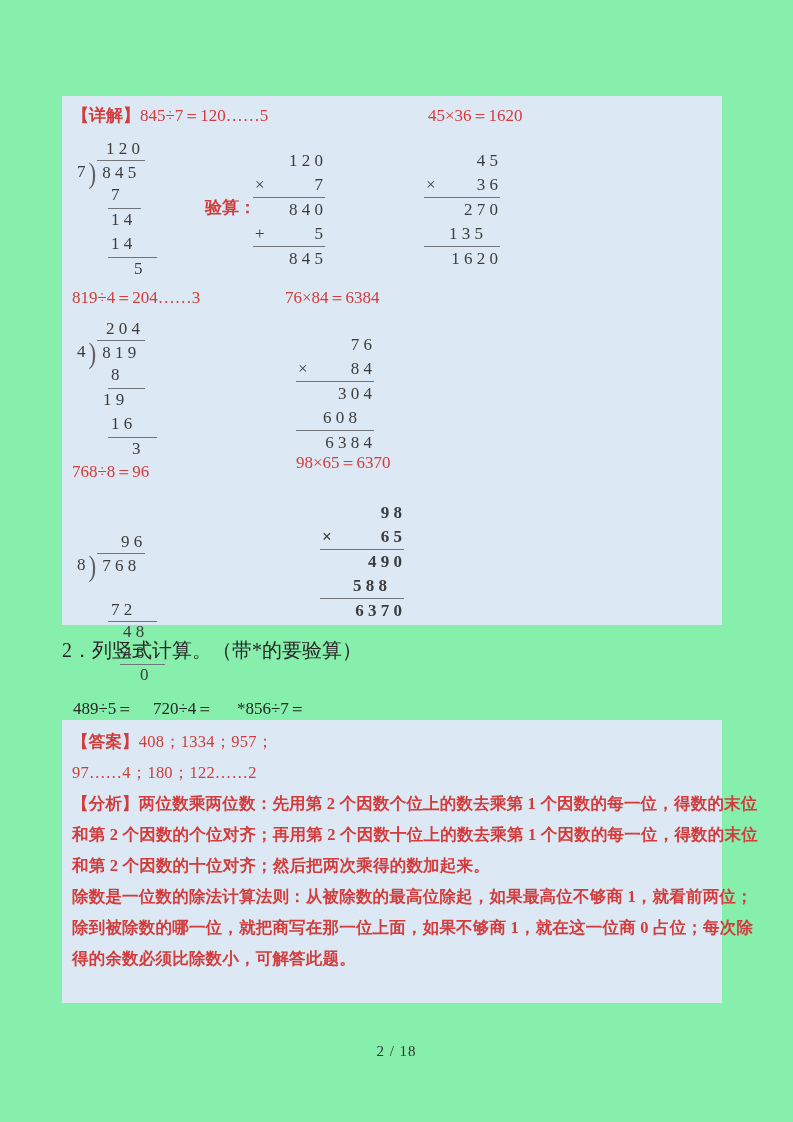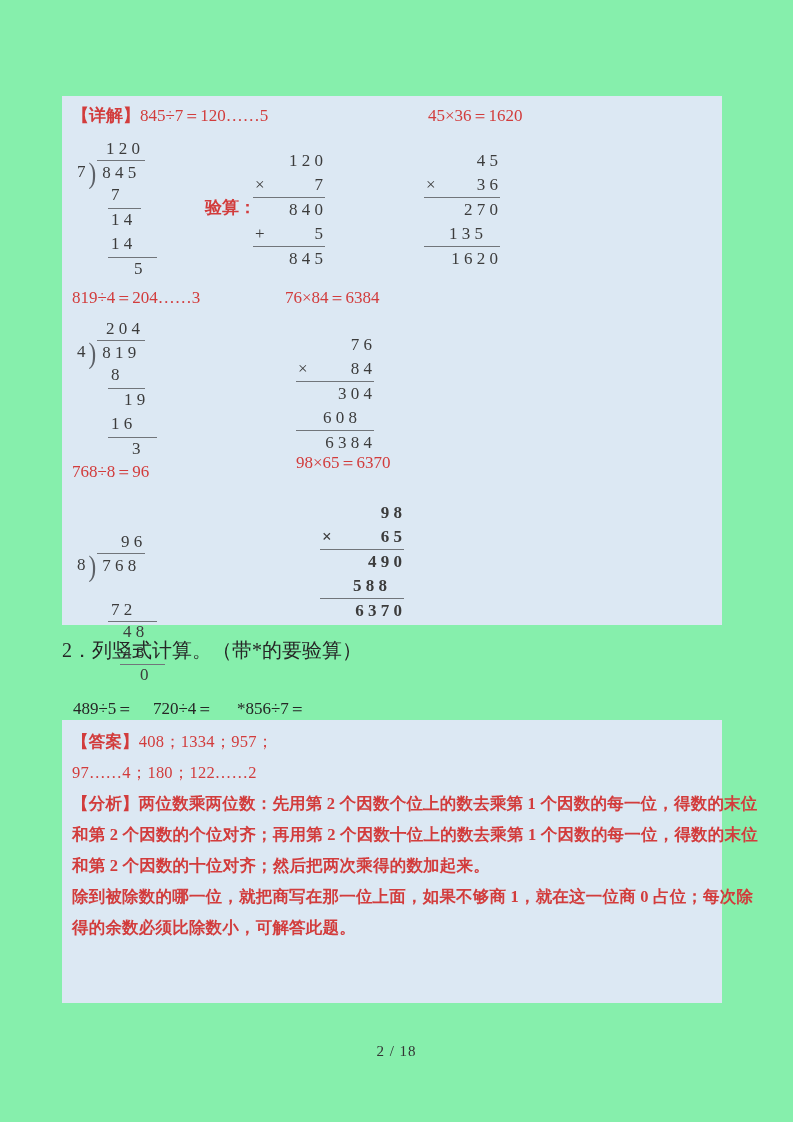--- a/index.html
+++ b/index.html
@@ -94,21 +94,21 @@
     <div class="eq red" style="left:223px;top:190px;">76×84＝6384</div>
 
     <div class="longdiv" style="left:13px;top:222px;">
       <div class="ld-quot" style="margin-left:31px;">2 0 4</div>
       <div class="ld-head">
         <span>4</span>
         <span class="ld-paren">)</span>
         <span class="ld-dividend">8 1 9</span>
       </div>
       <div class="ld-step u" style="margin-left:33px;width:34px;">8</div>
-      <div class="ld-step" style="margin-left:46px;">1 9</div>
+      <div class="ld-step" style="margin-left:25px;">1 9</div>
       <div class="ld-step u" style="margin-left:33px;width:46px;">1 6</div>
       <div class="ld-step" style="margin-left:54px;">3</div>
     </div>
 
     <div class="vmult" style="left:234px;top:237px;width:78px;">
       <div class="vm-row">7 6</div>
       <div class="vm-row vm-op">
         <span>×</span>
         <span>8 4</span>
       </div>
@@ -154,20 +154,21 @@
     <span style="left:164px;">*856÷7＝</span>
   </div>
 
   <section class="bluebox" id="box2">
     <div class="ansbox-inner">
       <div class="ans-line red"><span class="label-bold">【答案】</span><span>408；1334；957；</span></div>
       <div class="ans-line red">97……4；180；122……2</div>
       <div class="ans-line red heavy">【分析】两位数乘两位数：先用第 2 个因数个位上的数去乘第 1 个因数的每一位，得数的末位</div>
       <div class="ans-line red heavy">和第 2 个因数的个位对齐；再用第 2 个因数十位上的数去乘第 1 个因数的每一位，得数的末位</div>
       <div class="ans-line red heavy">和第 2 个因数的十位对齐；然后把两次乘得的数加起来。</div>
+      <div class="ans-line red heavy">除数是一位数的除法计算法则：从被除数的最高位除起，如果最高位不够商 1，就看前两位；</div>
       <div class="ans-line red heavy">除到被除数的哪一位，就把商写在那一位上面，如果不够商 1，就在这一位商 0 占位；每次除</div>
       <div class="ans-line red heavy">得的余数必须比除数小，可解答此题。</div>
     </div>
   </section>
 
   <div class="footer">2 / 18</div>
 
 </div>
 
 </body></html>

